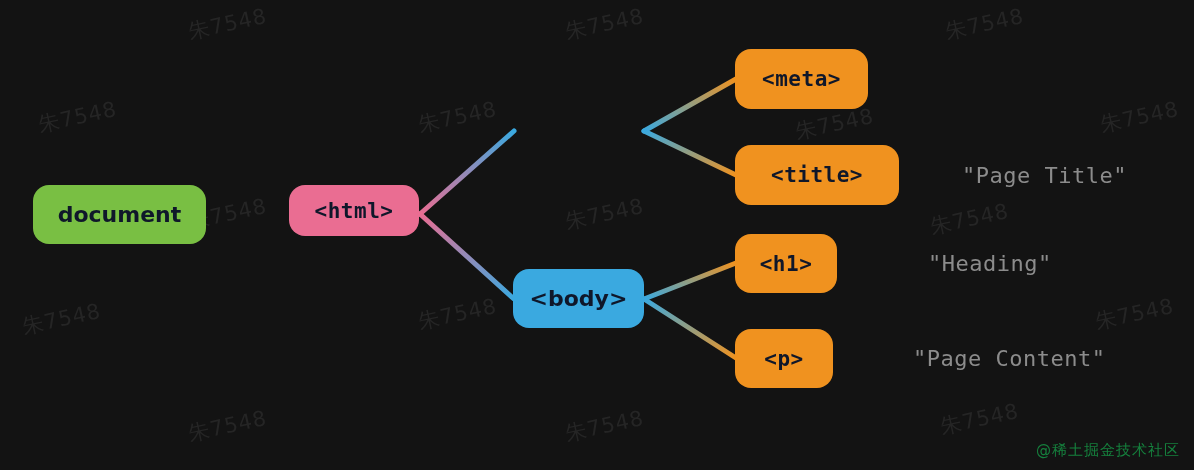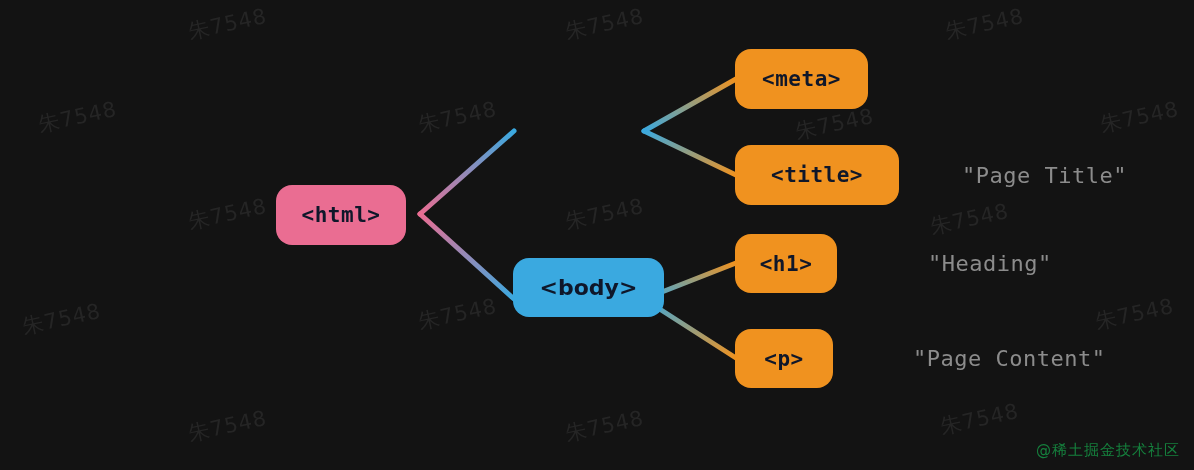--- a/index.html
+++ b/index.html
@@ -176,25 +176,26 @@
 
     <line x1="644" y1="299" x2="736" y2="358" stroke="url(#g-body-p)" stroke-width="5" stroke-linecap="round"></line>
 
     <line x1="883" y1="175" x2="952" y2="175" stroke="url(#g-leaf)" stroke-width="5" stroke-linecap="round"></line>
 
     <line x1="851" y1="263" x2="917" y2="263" stroke="url(#g-leaf)" stroke-width="5" stroke-linecap="round"></line>
 
     <line x1="833" y1="358" x2="903" y2="358" stroke="url(#g-leaf)" stroke-width="5" stroke-linecap="round"></line>
   </svg>
 
-
-  <div class="node pink" style="left:276px; top:185px; width:130px; height:60px;">&lt;html&gt;</div>
-
-
-  <div class="node blue sans" style="left:513px; top:258px; width:151px; height:59px;">&lt;body&gt;</div>
+  <div class="node green sans" style="left:33px; top:185px; width:173px; height:59px;">document</div>
+
+  <div class="node pink" style="left:289px; top:185px; width:130px; height:51px;">&lt;html&gt;</div>
+
+
+  <div class="node blue sans" style="left:513px; top:269px; width:131px; height:59px;">&lt;body&gt;</div>
 
   <div class="node orange" style="left:735px; top:49px; width:133px; height:60px;">&lt;meta&gt;</div>
 
   <div class="node orange" style="left:735px; top:145px; width:164px; height:60px;">&lt;title&gt;</div>
 
   <div class="node orange" style="left:735px; top:234px; width:102px; height:59px;">&lt;h1&gt;</div>
 
   <div class="node orange" style="left:735px; top:329px; width:98px; height:59px;">&lt;p&gt;</div>
 
   <div class="leaf-text" style="left:962px; top:160px;">"Page Title"</div>

